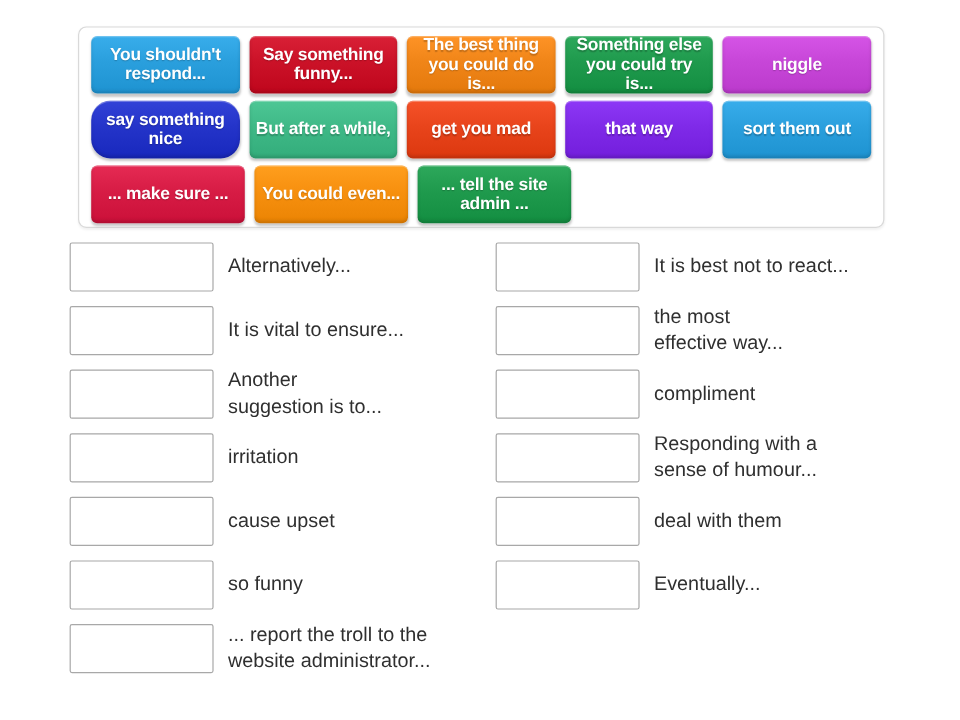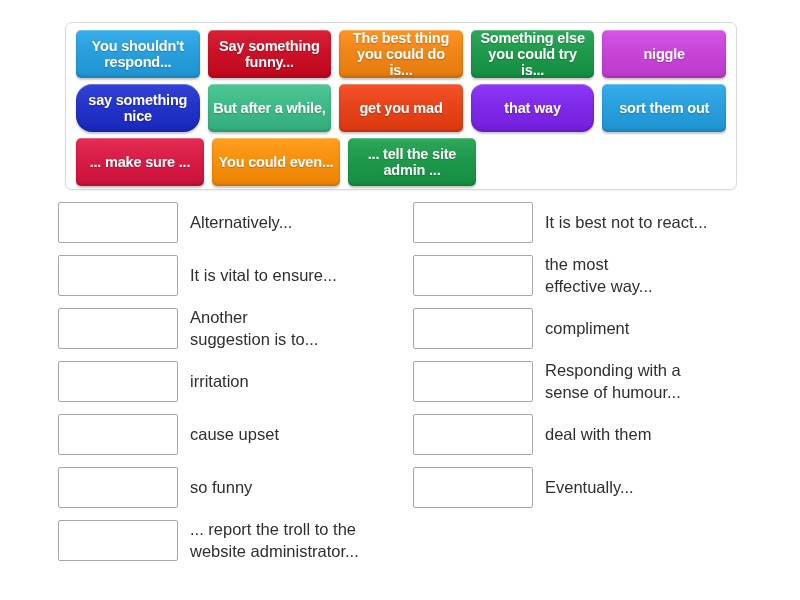--- a/index.html
+++ b/index.html
@@ -135,21 +135,21 @@
         <span class="tile-label">say something
 nice</span>
       </div>
       <div class="tile" style="background: linear-gradient(rgb(77, 199, 149) 0%, rgb(63, 185, 135) 45%, rgb(51, 173, 123) 100%);">
         <span class="tile-label">But after
 a while,</span>
       </div>
       <div class="tile" style="background: linear-gradient(rgb(246, 82, 41) 0%, rgb(232, 68, 27) 45%, rgb(220, 56, 15) 100%);">
         <span class="tile-label">get you mad</span>
       </div>
-      <div class="tile" style="background: linear-gradient(rgb(141, 56, 246) 0%, rgb(127, 42, 232) 45%, rgb(115, 30, 220) 100%); border-radius: 12px;">
+      <div class="tile" style="background: linear-gradient(rgb(141, 56, 246) 0%, rgb(127, 42, 232) 45%, rgb(115, 30, 220) 100%);">
         <span class="tile-label">that way</span>
       </div>
       <div class="tile" style="background: linear-gradient(rgb(56, 173, 235) 0%, rgb(42, 159, 221) 45%, rgb(30, 147, 209) 100%);">
         <span class="tile-label">sort them out</span>
       </div>
     </div>
     <div class="tile-row">
       <div class="tile" style="background: linear-gradient(rgb(229, 42, 83) 0%, rgb(215, 28, 69) 45%, rgb(203, 16, 57) 100%); justify-content: center;">
         <span class="tile-label">... make
 sure ...</span>

